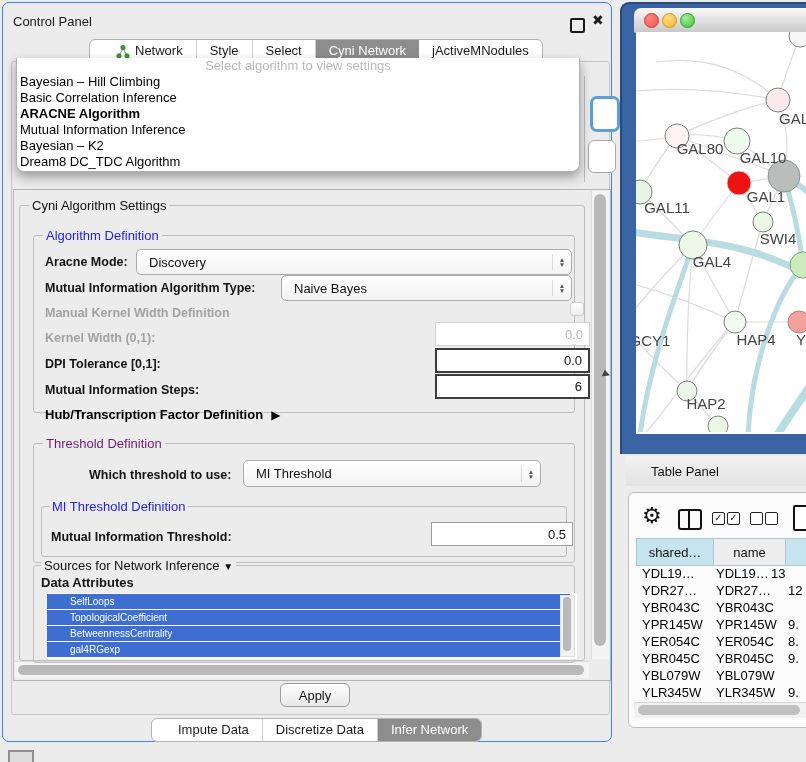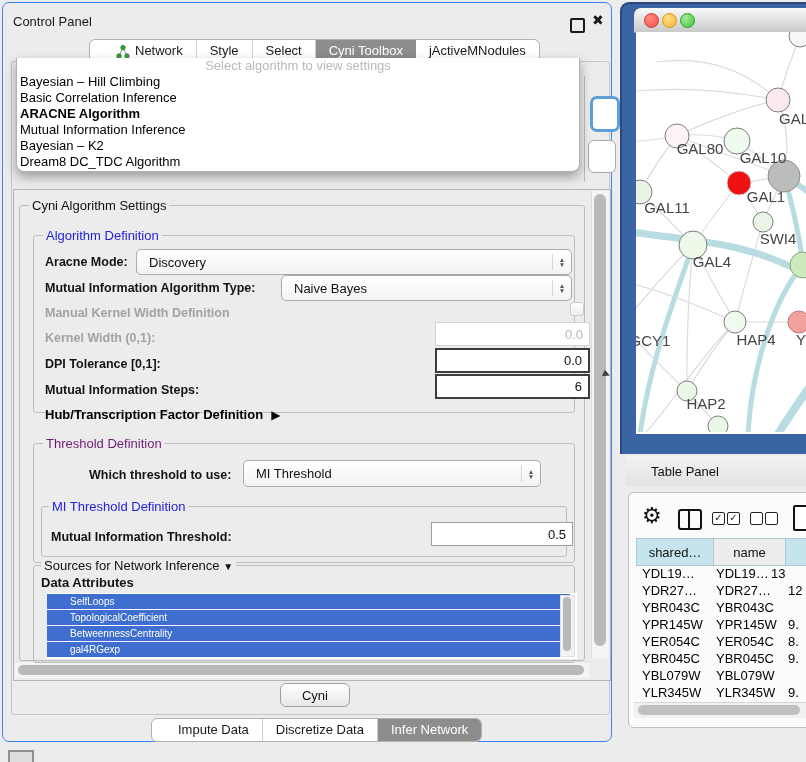--- a/index.html
+++ b/index.html
@@ -151,21 +151,21 @@
       </span>
       <span>Network</span>
     </div>
     <div class="seg">
         <span>Style</span>
       </div>
     <div class="seg">
         <span>Select</span>
       </div>
     <div class="seg sel">
-        <span>Cyni Toolbox</span>
+        <span>Cyni Network</span>
       </div>
     <div class="seg">
         <span>jActiveMNodules</span>
       </div>
   </div>
 
   <div class="abs" id="content-panel"></div>
 
   <div class="abs" id="scroll-pane"></div>
   <div class="abs vscroll" id="vsb">
@@ -245,21 +245,21 @@
         <div class="attr-item" style="background: rgb(61, 110, 208);">SelfLoops</div>
         <div class="attr-item" style="background: rgb(61, 110, 208);">TopologicalCoefficient</div>
         <div class="attr-item" style="background: rgb(61, 110, 208);">BetweennessCentrality</div>
         <div class="attr-item" style="background: rgb(61, 110, 208);">gal4RGexp</div>
       </div>
     <div id="attr-sb">
         <div class="thumb"></div>
       </div>
   </div>
 
-  <div class="abs" id="apply-btn">Cyni</div>
+  <div class="abs" id="apply-btn">Apply</div>
 
   <div class="abs seg-bar" id="bottom-tabs">
     <div class="seg">
         <span>Impute Data</span>
       </div>
     <div class="seg">
         <span>Discretize Data</span>
       </div>
     <div class="seg sel">
         <span>Infer Network</span>

